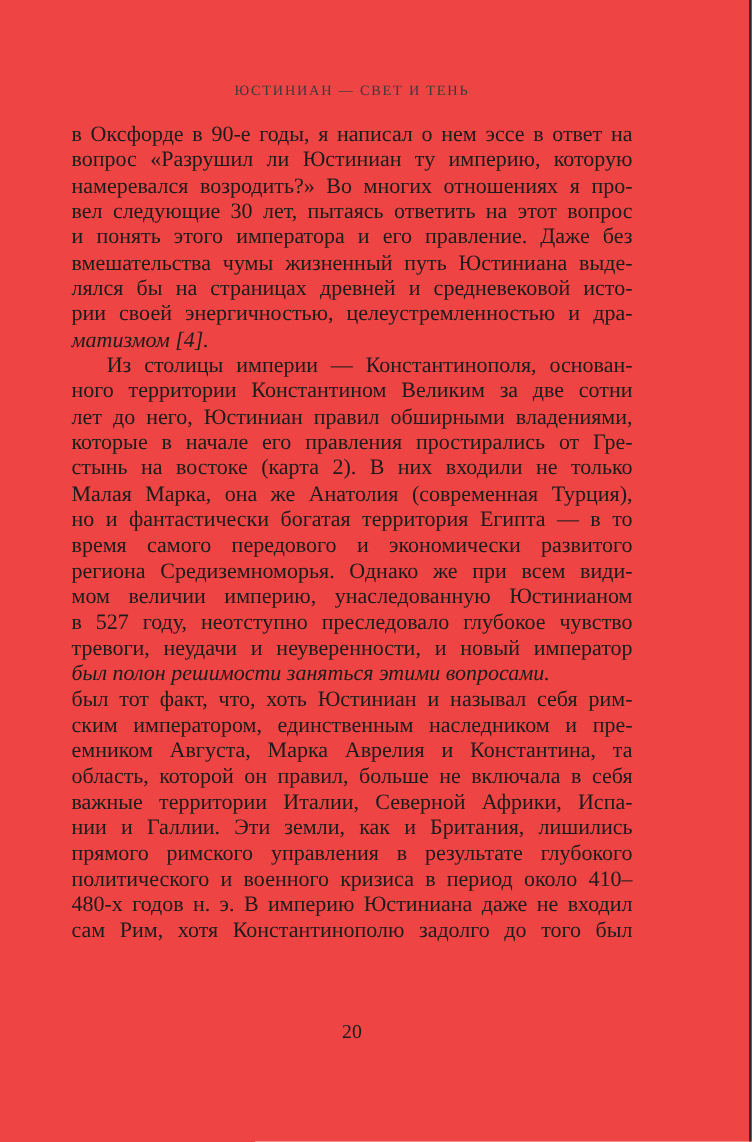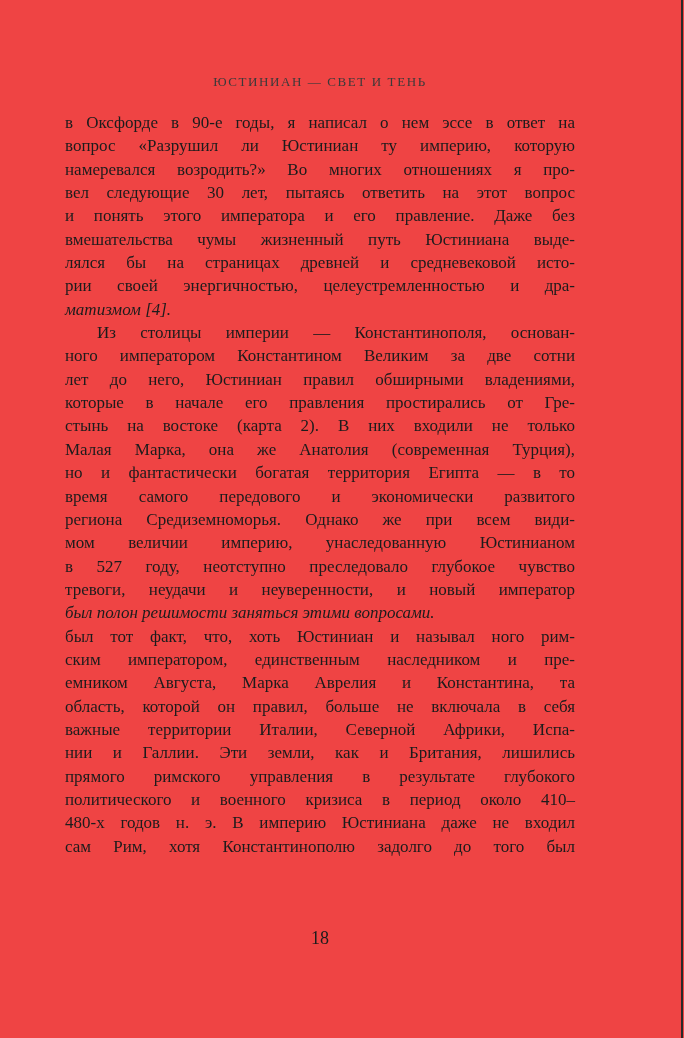--- a/index.html
+++ b/index.html
@@ -33,21 +33,21 @@
     font-size: 13px;
     letter-spacing: 1.6px;
     color: #3a3a3a;
     white-space: nowrap;
   }
   .text-body {
     position: absolute;
     top: 111px;
     left: 65px;
     width: 510px;
-    font-size: 17px;
+    font-size: 20px;
     line-height: 23.35px;
   }
   .line {
     text-align: justify;
     text-align-last: justify;
   }
   .line.indent {
     text-indent: 32px;
   }
   .line.lastline {
@@ -75,40 +75,40 @@
       <div class="line">в Оксфорде в 90-е годы, я написал о нем эссе в ответ на</div>
       <div class="line">вопрос «Разрушил ли Юстиниан ту империю, которую</div>
       <div class="line">намеревался возродить?» Во многих отношениях я про-</div>
       <div class="line">вел следующие 30 лет, пытаясь ответить на этот вопрос</div>
       <div class="line">и понять этого императора и его правление. Даже без</div>
       <div class="line">вмешательства чумы жизненный путь Юстиниана выде-</div>
       <div class="line">лялся бы на страницах древней и средневековой исто-</div>
       <div class="line">рии своей энергичностью, целеустремленностью и дра-</div>
       <div class="line lastline">матизмом [4].</div>
       <div class="line indent">Из столицы империи — Константинополя, основан-</div>
-      <div class="line">ного императором Константином Великим за две сотни</div>
+      <div class="line">ного территории Константином Великим за две сотни</div>
       <div class="line">лет до него, Юстиниан правил обширными владениями,</div>
       <div class="line">которые в начале его правления простирались от Гре-</div>
       <div class="line">стынь на востоке (карта 2). В них входили не только</div>
       <div class="line">Малая Марка, она же Анатолия (современная Турция),</div>
       <div class="line">но и фантастически богатая территория Египта — в то</div>
       <div class="line">время самого передового и экономически развитого</div>
       <div class="line">региона Средиземноморья. Однако же при всем види-</div>
       <div class="line">мом величии империю, унаследованную Юстинианом</div>
       <div class="line">в 527 году, неотступно преследовало глубокое чувство</div>
       <div class="line">тревоги, неудачи и неуверенности, и новый император</div>
       <div class="line lastline">был полон решимости заняться этими вопросами.</div>
-      <div class="line">был тот факт, что, хоть Юстиниан и называл ного рим-</div>
+      <div class="line">был тот факт, что, хоть Юстиниан и называл себя рим-</div>
       <div class="line">ским императором, единственным наследником и пре-</div>
       <div class="line">емником Августа, Марка Аврелия и Константина, та</div>
       <div class="line">область, которой он правил, больше не включала в себя</div>
       <div class="line">важные территории Италии, Северной Африки, Испа-</div>
       <div class="line">нии и Галлии. Эти земли, как и Британия, лишились</div>
       <div class="line">прямого римского управления в результате глубокого</div>
       <div class="line">политического и военного кризиса в период около 410–</div>
       <div class="line">480-х годов н. э. В империю Юстиниана даже не входил</div>
       <div class="line">сам Рим, хотя Константинополю задолго до того был</div>
     </div>
 
-  <div class="page-number">18</div>
+  <div class="page-number">20</div>
 
   <div class="window-edge"></div>
 </div>
 
 </body></html>

